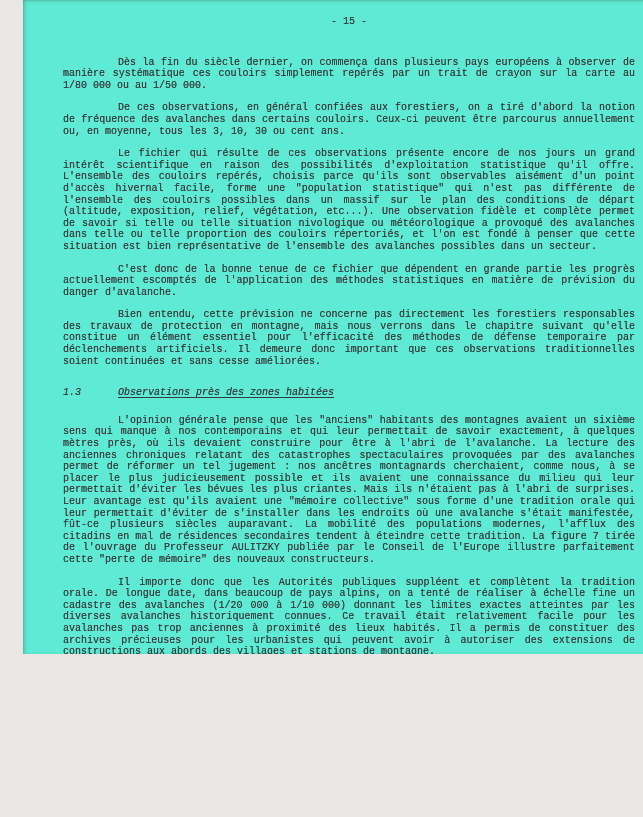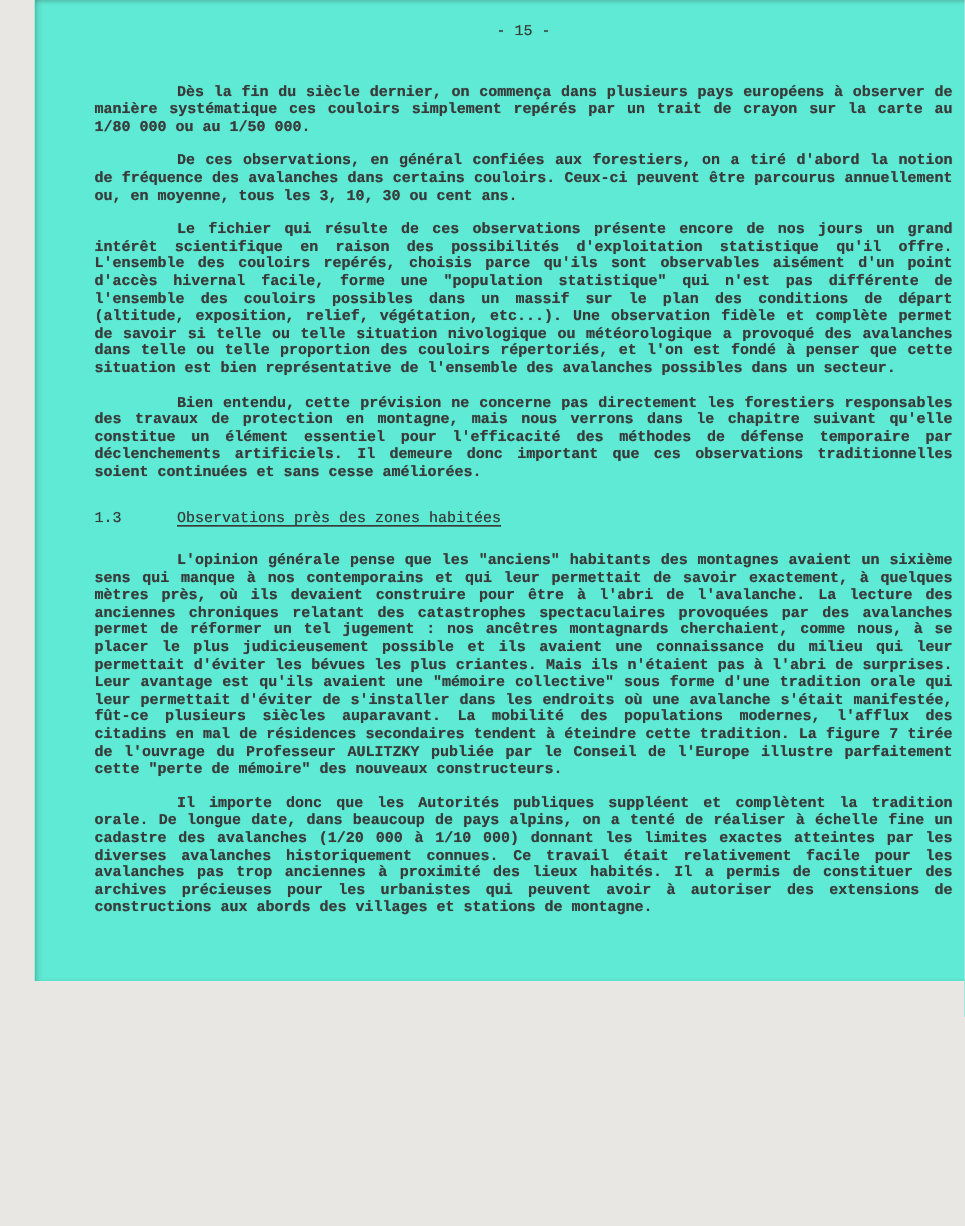--- a/index.html
+++ b/index.html
@@ -25,27 +25,27 @@
     margin-left: 23px;
   }
   .page-number {
     text-align: center;
     margin-bottom: 29px;
   }
   p.para {
     margin: 0 0 11px 0;
     text-align: justify;
     text-indent: 55px;
-    font-weight: bold;
   }
   p.para:last-child {
     margin-bottom: 0;
   }
   .section-heading {
     margin: 20px 0 16px 0;
+    font-style: italic;
   }
   .section-number {
     display: inline-block;
     width: 55px;
     text-indent: 0;
   }
   .section-title {
     text-decoration: underline;
     text-underline-offset: 2px;
   }
@@ -53,20 +53,21 @@
 </head>
 <body>
 
 <div class="page">
 
   <div class="page-number">- 15 -</div>
 
   <p class="para">Dès la fin du siècle dernier, on commença dans plusieurs pays européens à observer de manière systématique ces couloirs simplement repérés par un trait de crayon sur la carte au 1/80 000 ou au 1/50 000.</p>
   <p class="para">De ces observations, en général confiées aux forestiers, on a tiré d'abord la notion de fréquence des avalanches dans certains couloirs. Ceux-ci peuvent être parcourus annuellement ou, en moyenne, tous les 3, 10, 30 ou cent ans.</p>
   <p class="para">Le fichier qui résulte de ces observations présente encore de nos jours un grand intérêt scientifique en raison des possibilités d'exploitation statistique qu'il offre. L'ensemble des couloirs repérés, choisis parce qu'ils sont observables aisément d'un point d'accès hivernal facile, forme une "population statistique" qui n'est pas différente de l'ensemble des couloirs possibles dans un massif sur le plan des conditions de départ (altitude, exposition, relief, végétation, etc...).  Une observation fidèle et complète permet de savoir si telle ou telle situation nivologique ou météorologique a provoqué des avalanches dans telle ou telle proportion des couloirs répertoriés, et l'on est fondé à penser que cette situation est bien représentative de l'ensemble des avalanches possibles dans un secteur.</p>
+  <p class="para">C'est donc de la bonne tenue de ce fichier que dépendent en grande partie les progrès actuellement escomptés de l'application des méthodes statistiques en matière de prévision du danger d'avalanche.</p>
   <p class="para">Bien entendu, cette prévision ne concerne pas directement les forestiers responsables des travaux de protection en montagne, mais nous verrons dans le chapitre suivant qu'elle constitue un élément essentiel pour l'efficacité des méthodes de défense temporaire par déclenchements artificiels. Il demeure donc important que ces observations traditionnelles soient continuées et sans cesse améliorées.</p>
 
   <div class="section-heading">
     <span class="section-number">1.3</span><span class="section-title">Observations près des zones habitées</span>
   </div>
 
   <p class="para">L'opinion générale pense que les "anciens" habitants des montagnes avaient un sixième sens qui manque à nos contemporains et qui leur permettait de savoir exactement, à quelques mètres près, où ils devaient construire pour être à l'abri de l'avalanche. La lecture des anciennes chroniques relatant des catastrophes spectaculaires provoquées par des avalanches permet de réformer un tel jugement : nos ancêtres montagnards cherchaient, comme nous, à se placer le plus judicieusement possible et ils avaient une connaissance du milieu qui leur permettait d'éviter les bévues les plus criantes. Mais ils n'étaient pas à l'abri de surprises. Leur avantage est qu'ils avaient une "mémoire collective" sous forme d'une tradition orale qui leur permettait d'éviter de s'installer dans les endroits où une avalanche s'était manifestée, fût-ce plusieurs siècles auparavant. La mobilité des populations modernes, l'afflux des citadins en mal de résidences secondaires tendent à éteindre cette tradition. La figure 7 tirée de l'ouvrage du Professeur AULITZKY publiée par le Conseil de l'Europe illustre parfaitement cette "perte de mémoire" des nouveaux constructeurs.</p>
   <p class="para">Il importe donc que les Autorités publiques suppléent et complètent la tradition orale. De longue date, dans beaucoup de pays alpins, on a tenté de réaliser à échelle fine un cadastre des avalanches (1/20 000 à 1/10 000) donnant les limites exactes atteintes par les diverses avalanches historiquement connues. Ce travail était relativement facile pour les avalanches pas trop anciennes à proximité des lieux habités. Il a permis de constituer des archives précieuses pour les urbanistes qui peuvent avoir à autoriser des extensions de constructions aux abords des villages et stations de montagne.</p>
 
 </div>

